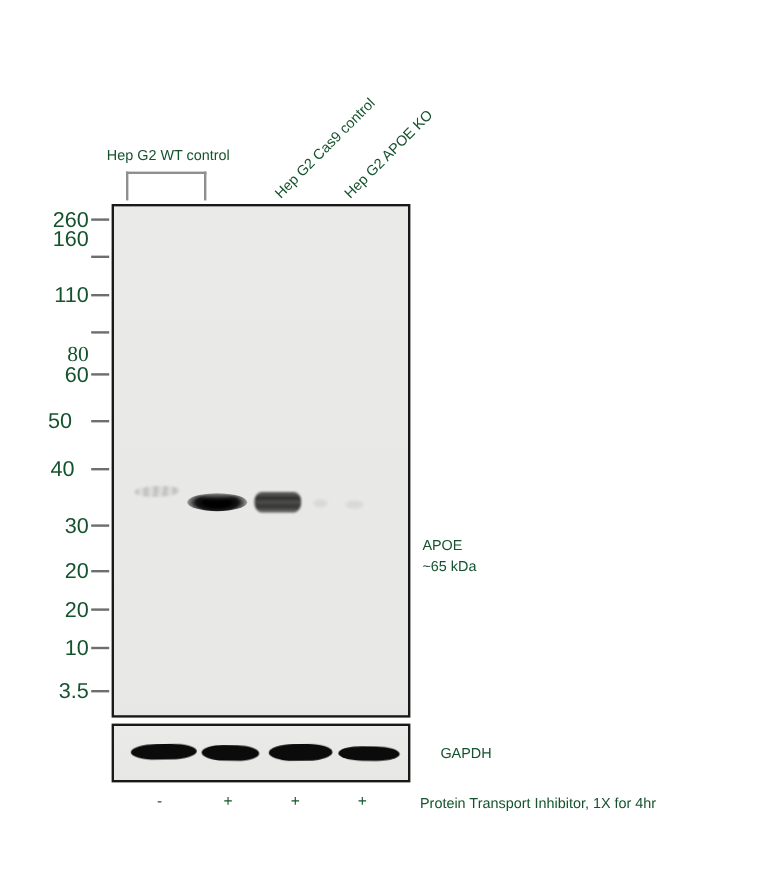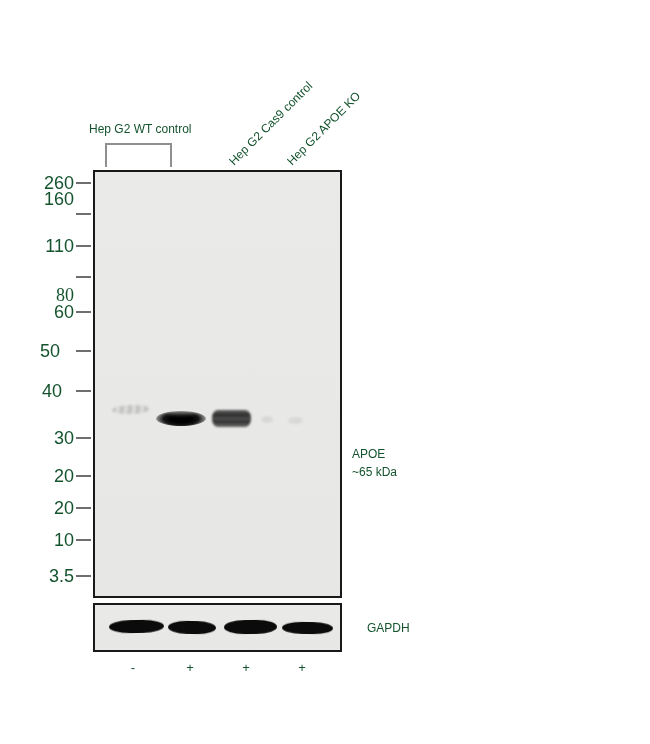--- a/index.html
+++ b/index.html
@@ -96,14 +96,15 @@
 
   <div class="label" style="left:367px;top:621px;">GAPDH</div>
 
   <div id="treatment-symbols">
       <div class="sym" style="left: 122px; top: 661px;">-</div>
       <div class="sym" style="left: 179px; top: 661px;">+</div>
       <div class="sym" style="left: 235px; top: 661px;">+</div>
       <div class="sym" style="left: 291px; top: 661px;">+</div>
     </div>
 
+  <div class="label" style="left:350px;top:662px;">Protein Transport Inhibitor, 1X for 4hr</div>
 
 </div>
 
 </body></html>

